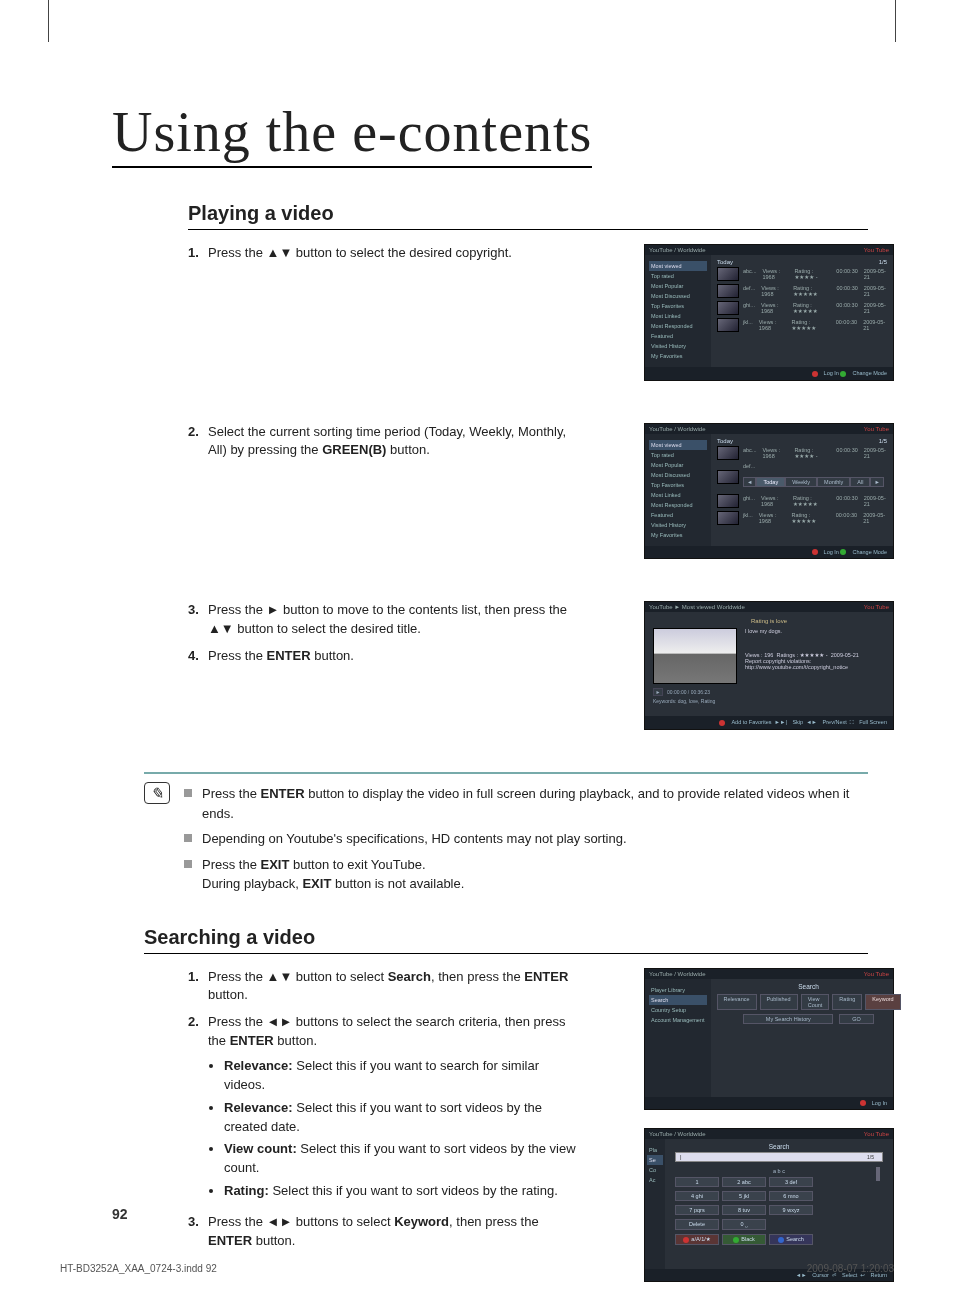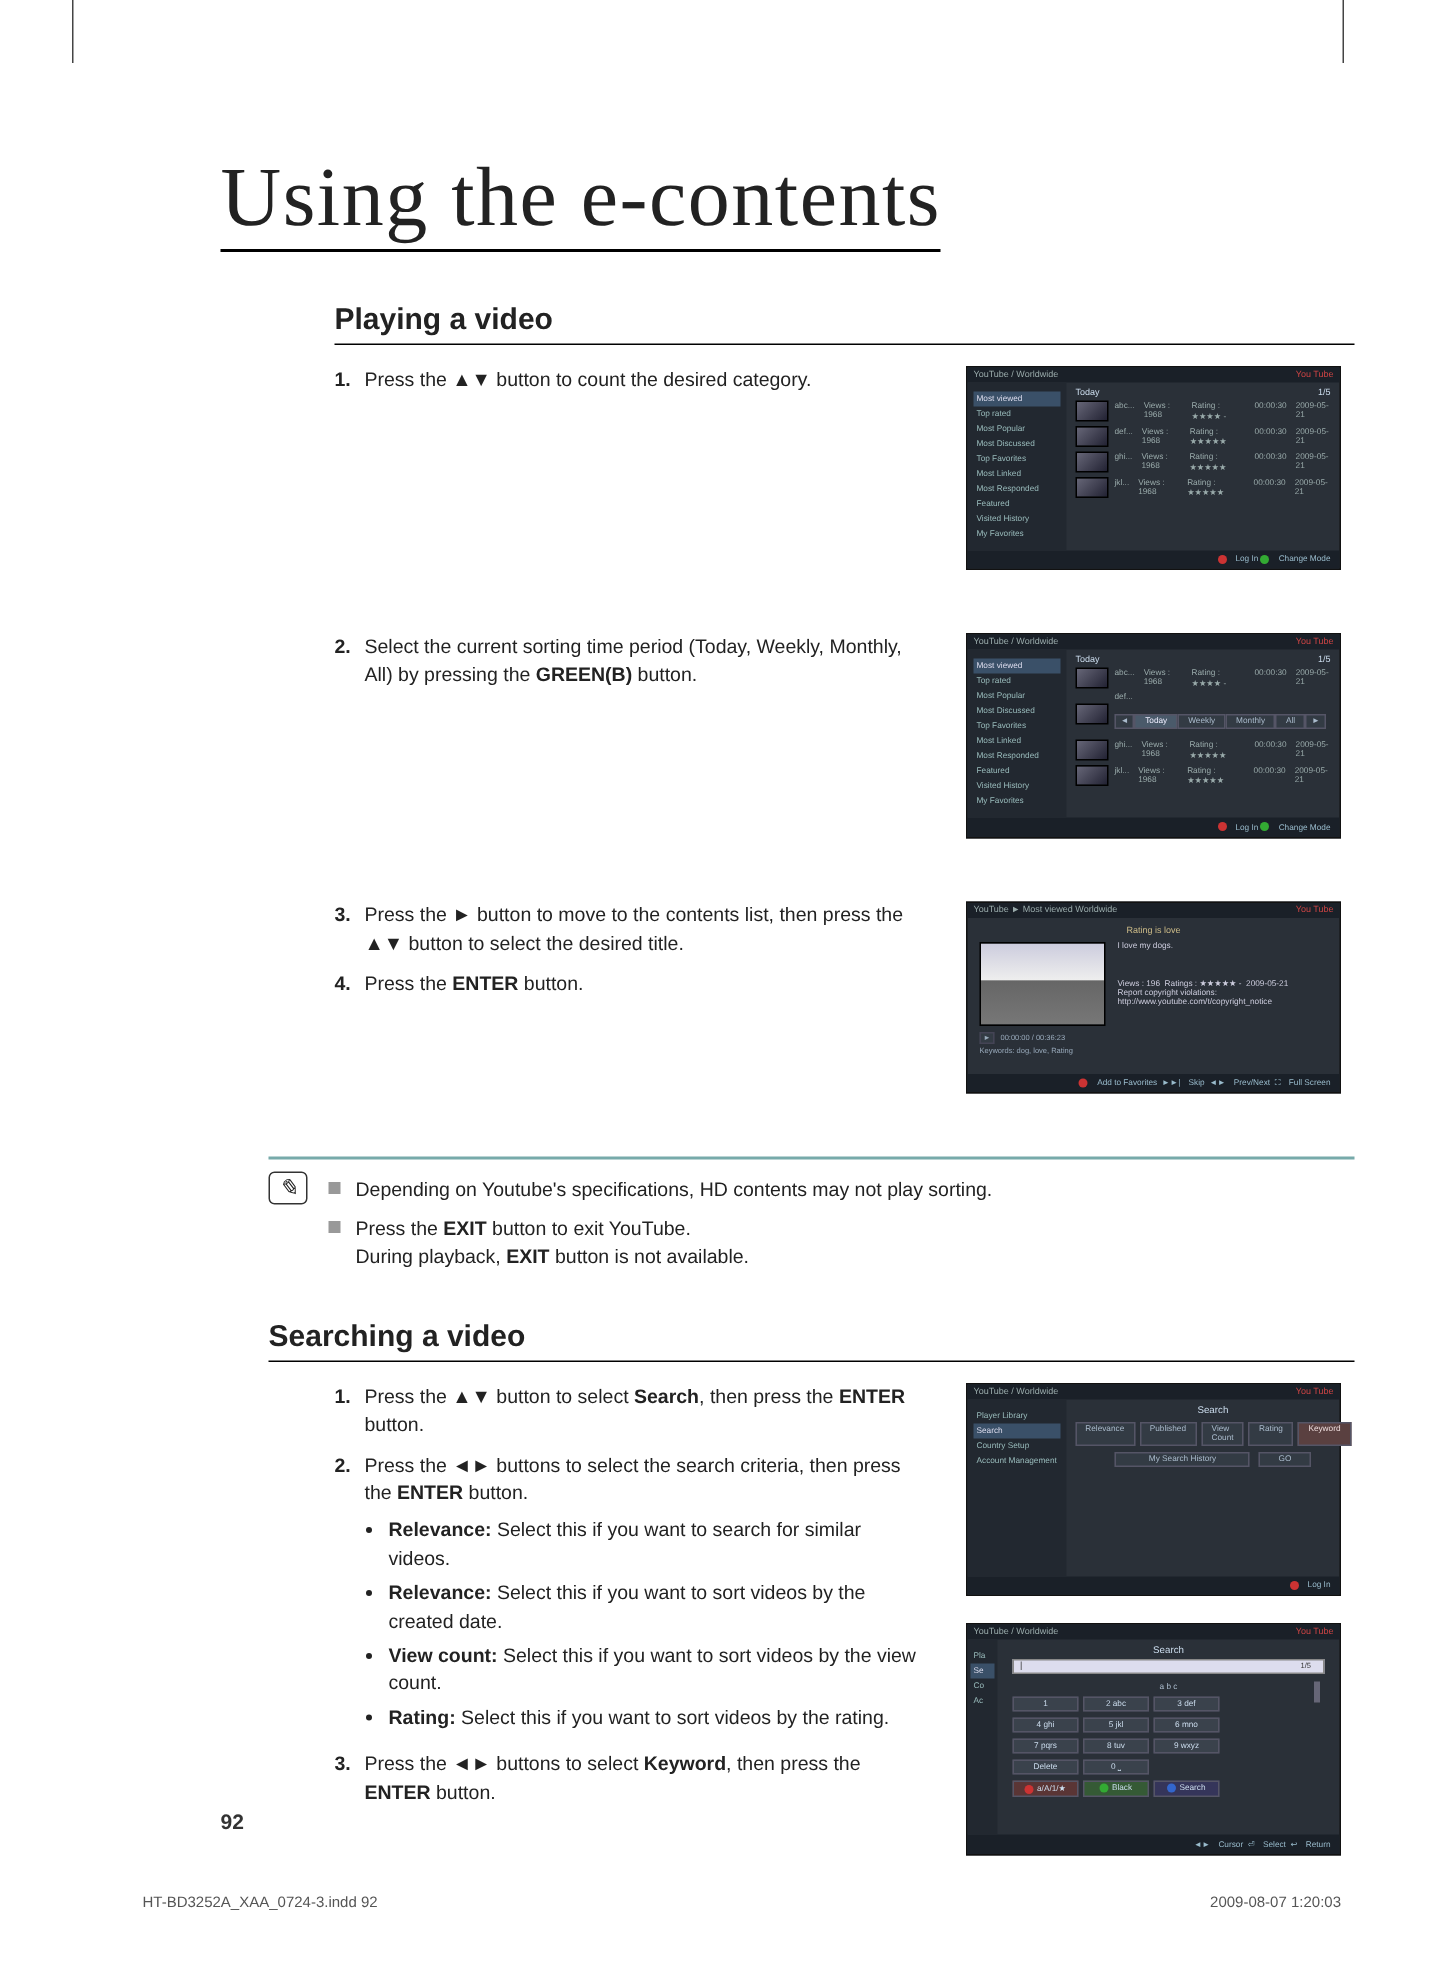--- a/index.html
+++ b/index.html
@@ -1,17 +1,17 @@
 <!DOCTYPE html>
 <html><head>
 <meta charset="utf-8">
 <style>
   * { box-sizing: border-box; margin: 0; padding: 0; }
   body { width: 954px; height: 1312px; background: #fff; font-family: Arial, Helvetica, sans-serif; position: relative; color: #222; }
-  .page { padding: 100px 60px 40px 60px; position: relative; height: 100%; margin-left: 35px; }
+  .page { padding: 100px 60px 40px 60px; position: relative; height: 100%; }
   .vrule-left { position: absolute; left: 48px; top: 0; width: 1px; height: 42px; background: #444; }
   .vrule-right { position: absolute; right: 58px; top: 0; width: 1px; height: 42px; background: #444; }
   h1.title { font-family: "Times New Roman", serif; font-weight: 300; font-size: 56px; letter-spacing: 1px; border-bottom: 2px solid #000; display: inline-block; padding-bottom: 2px; margin-left: 52px; margin-bottom: 34px; }
   .content { margin-left: 128px; margin-right: 0; }
   h2.section { font-size: 20px; font-weight: bold; border-bottom: 1px solid #000; padding-bottom: 4px; margin-bottom: 14px; width: 680px; }
   .row { display: flex; align-items: flex-start; margin-bottom: 24px; }
   .textcol { width: 395px; font-size: 13px; line-height: 1.45; }
   .textcol .step { display: flex; margin-bottom: 8px; }
   .textcol .num { font-weight: bold; min-width: 20px; }
   .textcol .body { flex: 1; }
@@ -76,21 +76,21 @@
   <h1 class="title">Using the e-contents</h1>
 
   <div class="content">
 
     <h2 class="section">Playing a video</h2>
 
     <div class="row">
       <div class="textcol">
         <div class="step">
           <div class="num">1.</div>
-          <div class="body">Press the ▲▼ button to count the desired category.</div>
+          <div class="body">Press the ▲▼ button to select the desired copyright.</div>
         </div>
       </div>
       <div class="shotcol">
         <div class="shot">
           <div class="shot-hdr">
               <span>YouTube /    Worldwide</span>
               <span style="color:#c44;">You Tube</span>
             </div>
           <div class="shot-body">
             <div class="sidebar">
@@ -287,20 +287,24 @@
           </div>
         </div>
       </div>
     </div>
 
     <div class="note-row">
       <div class="note-icon">✎</div>
       <div class="note-body">
         <div class="bl">
             <div class="sq"></div>
+            <div><span>Press the </span><b>ENTER</b><span> button to display the video in full screen during playback, and to provide related videos when it ends.</span></div>
+          </div>
+        <div class="bl">
+            <div class="sq"></div>
             <div>Depending on Youtube's specifications, HD contents may not play sorting.</div>
           </div>
         <div class="bl">
             <div class="sq"></div>
             <div><span>Press the </span><b>EXIT</b><span> button to exit YouTube.</span><br><span>During playback, </span><b>EXIT</b><span> button is not available.</span></div>
           </div>
       </div>
     </div>
 
     <h2 class="section" style="margin-left:-44px; width:724px;">Searching a video</h2>

